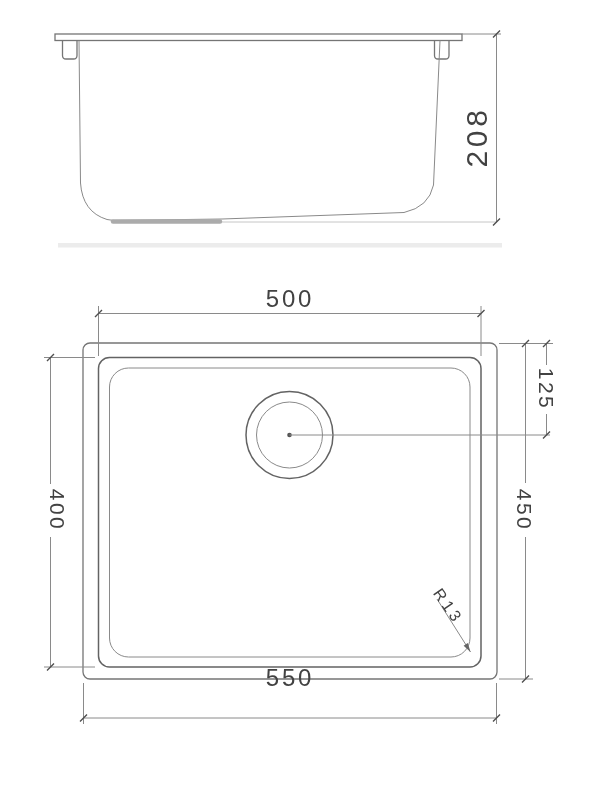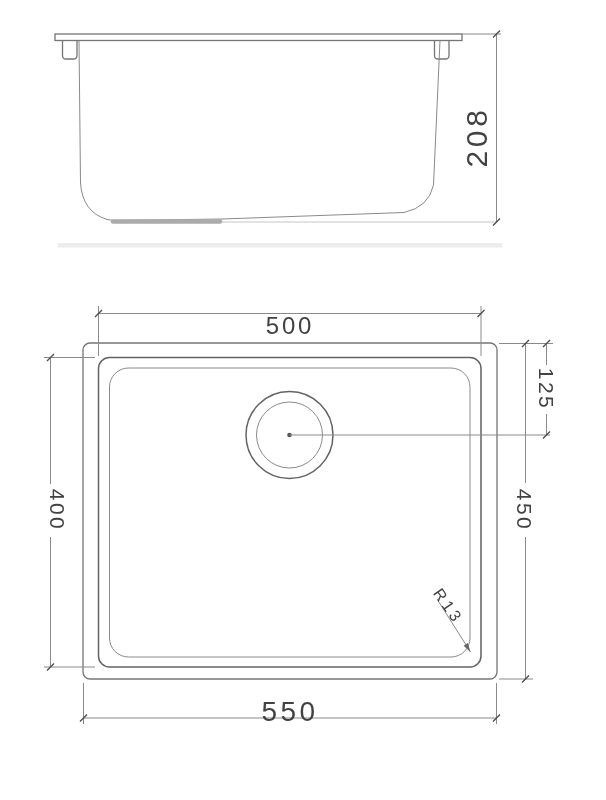--- a/index.html
+++ b/index.html
@@ -22,22 +22,22 @@
   .artifact{fill:#ececec;stroke:none;}
 
   .dim-label{
     position:absolute;
     color:#424242;
     text-align:center;
     white-space:nowrap;
     letter-spacing:0.12em;
     line-height:1;
   }
-  #label-500{left:240px;top:287px;width:100px;font-size:24px;margin-top:27px;}
-  #label-550{left:240px;top:698px;width:100px;font-size:28px;}
+  #label-500{left:240px;top:287px;width:100px;font-size:24px;}
+  #label-550{left:240px;top:666px;width:100px;font-size:24px;}
   #label-208{left:427px;top:122px;width:100px;height:30px;font-size:30px;transform:rotate(-90deg);}
   #label-400{left:17px;top:499px;width:80px;height:22px;font-size:21px;transform:rotate(90deg);}
   #label-450{left:484px;top:499px;width:80px;height:22px;font-size:21px;transform:rotate(90deg);}
   #label-125{left:511px;top:378px;width:70px;height:22px;font-size:21px;transform:rotate(90deg);}
   #label-r13{left:418px;top:598px;width:58px;height:18px;font-size:16px;letter-spacing:0.2em;transform:rotate(55deg);}
 </style>
 </head>
 <body>
 
 <div id="stage">

